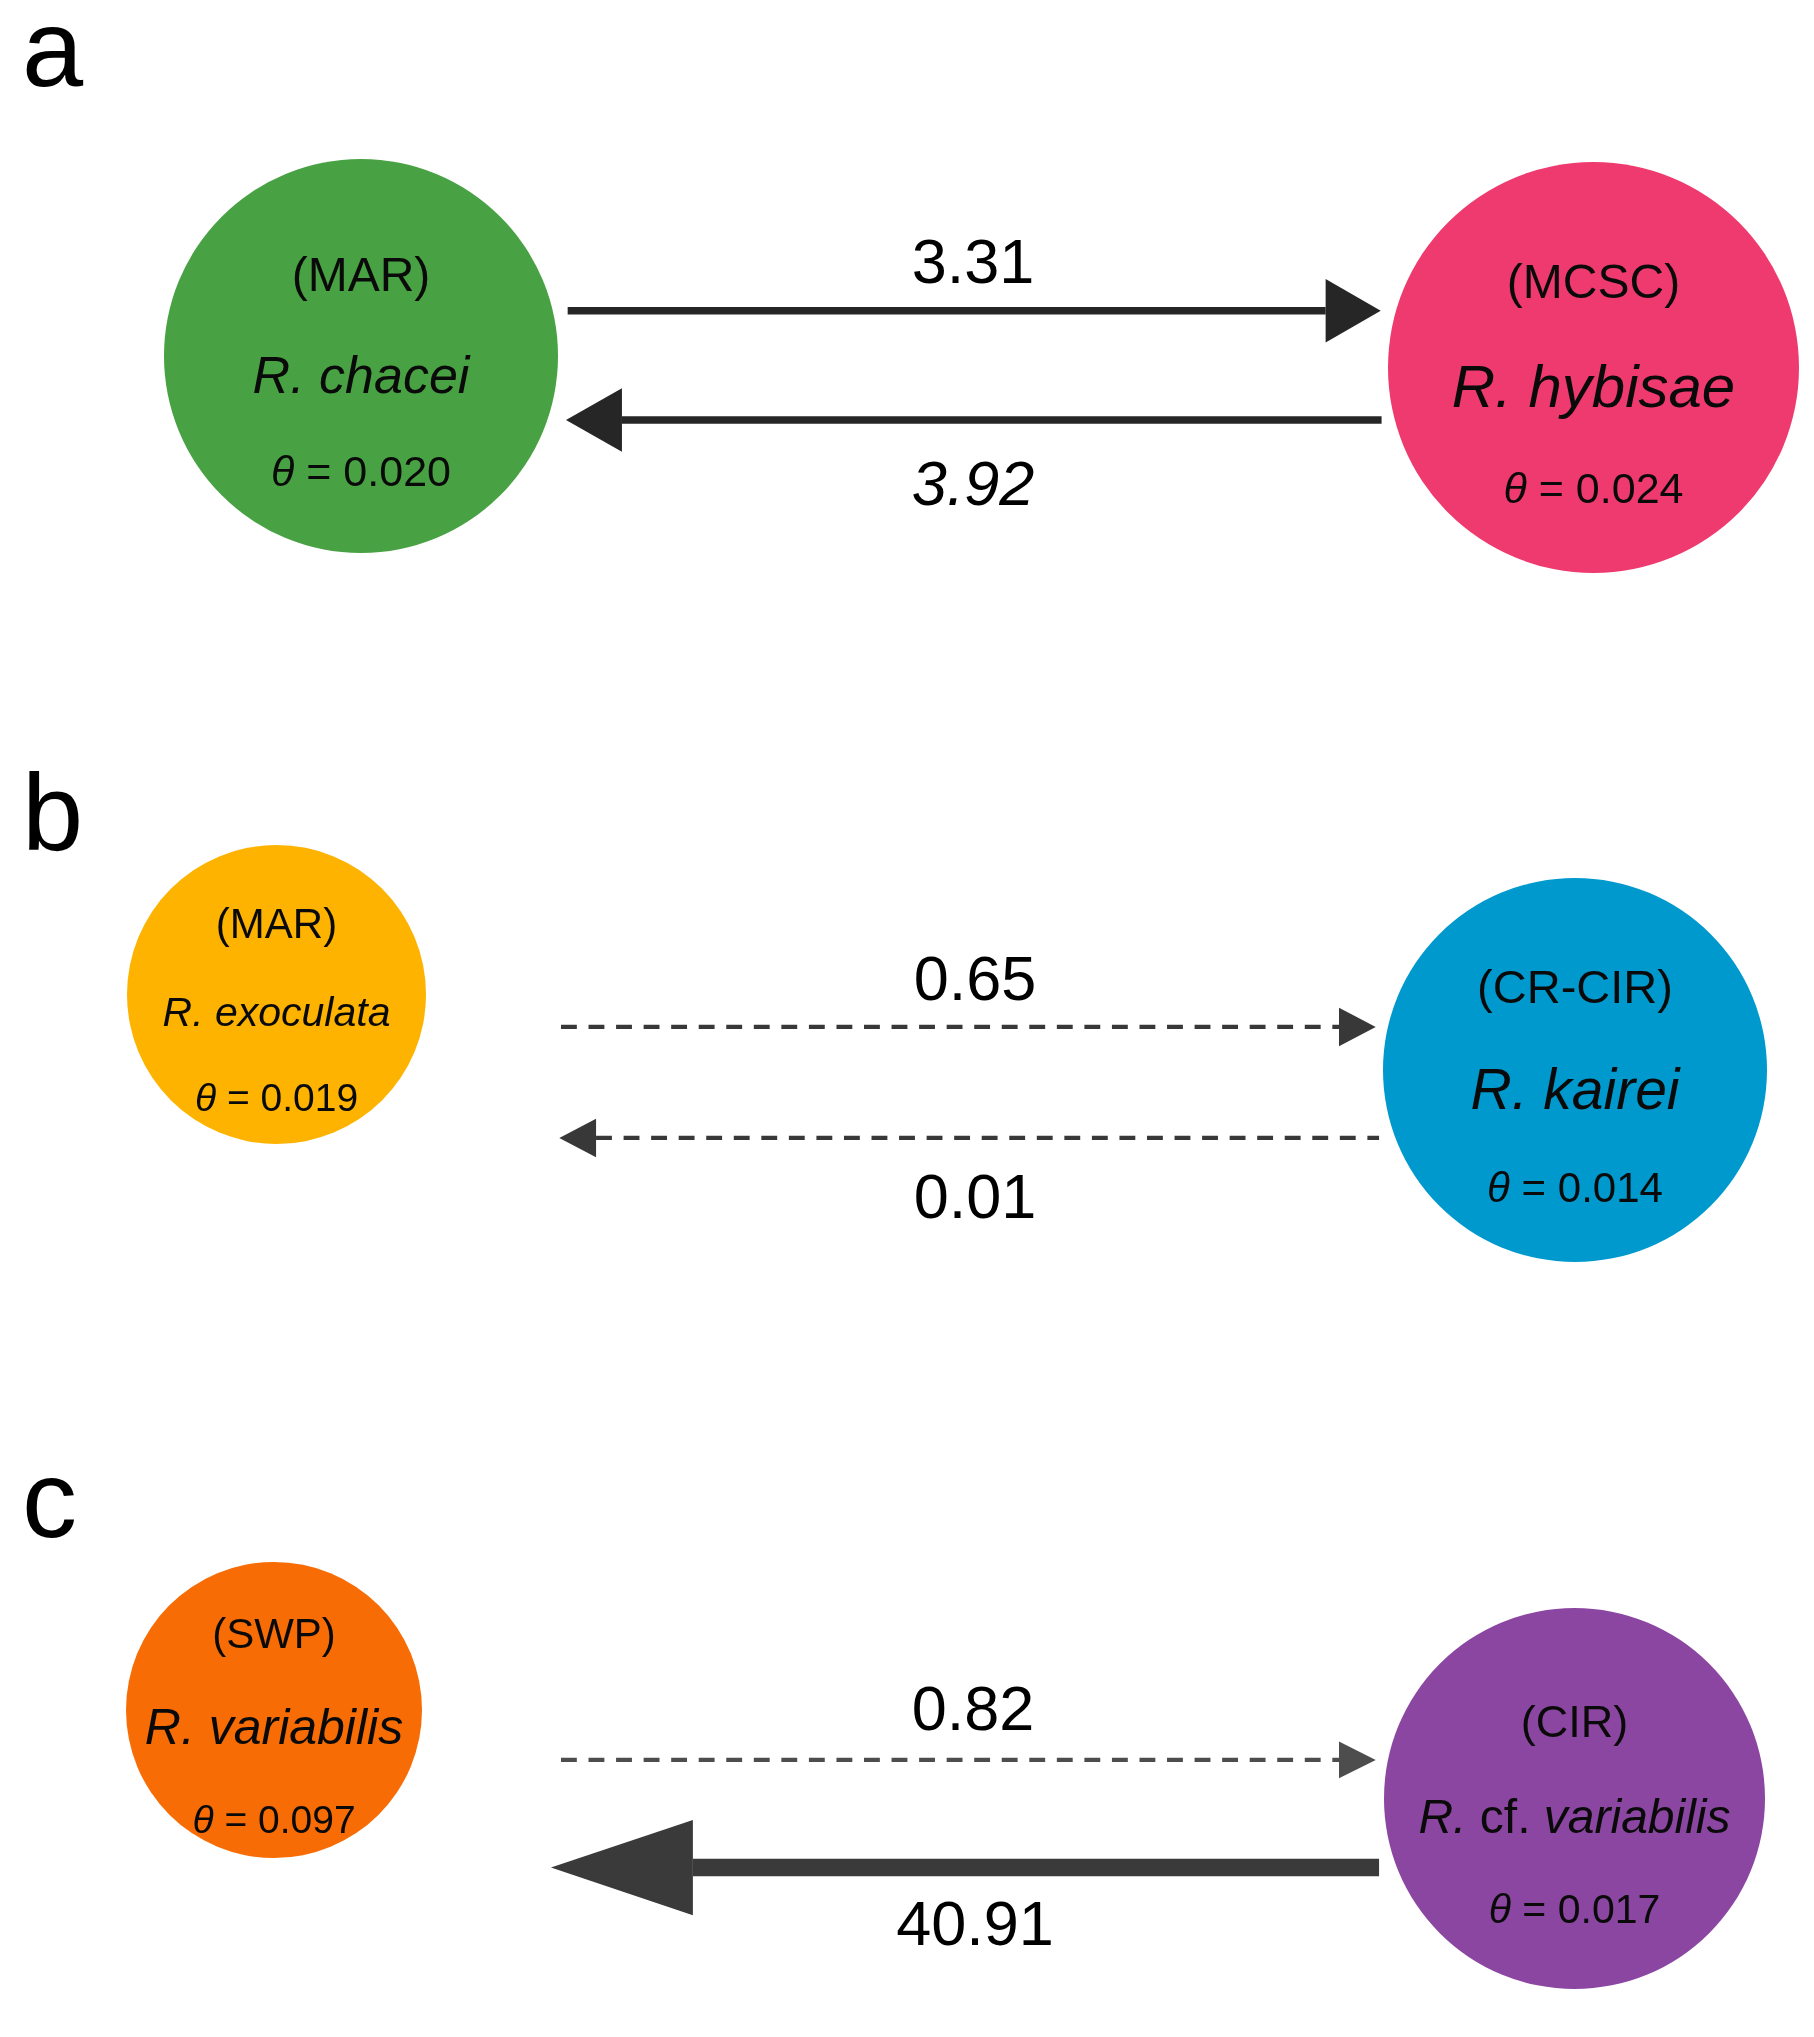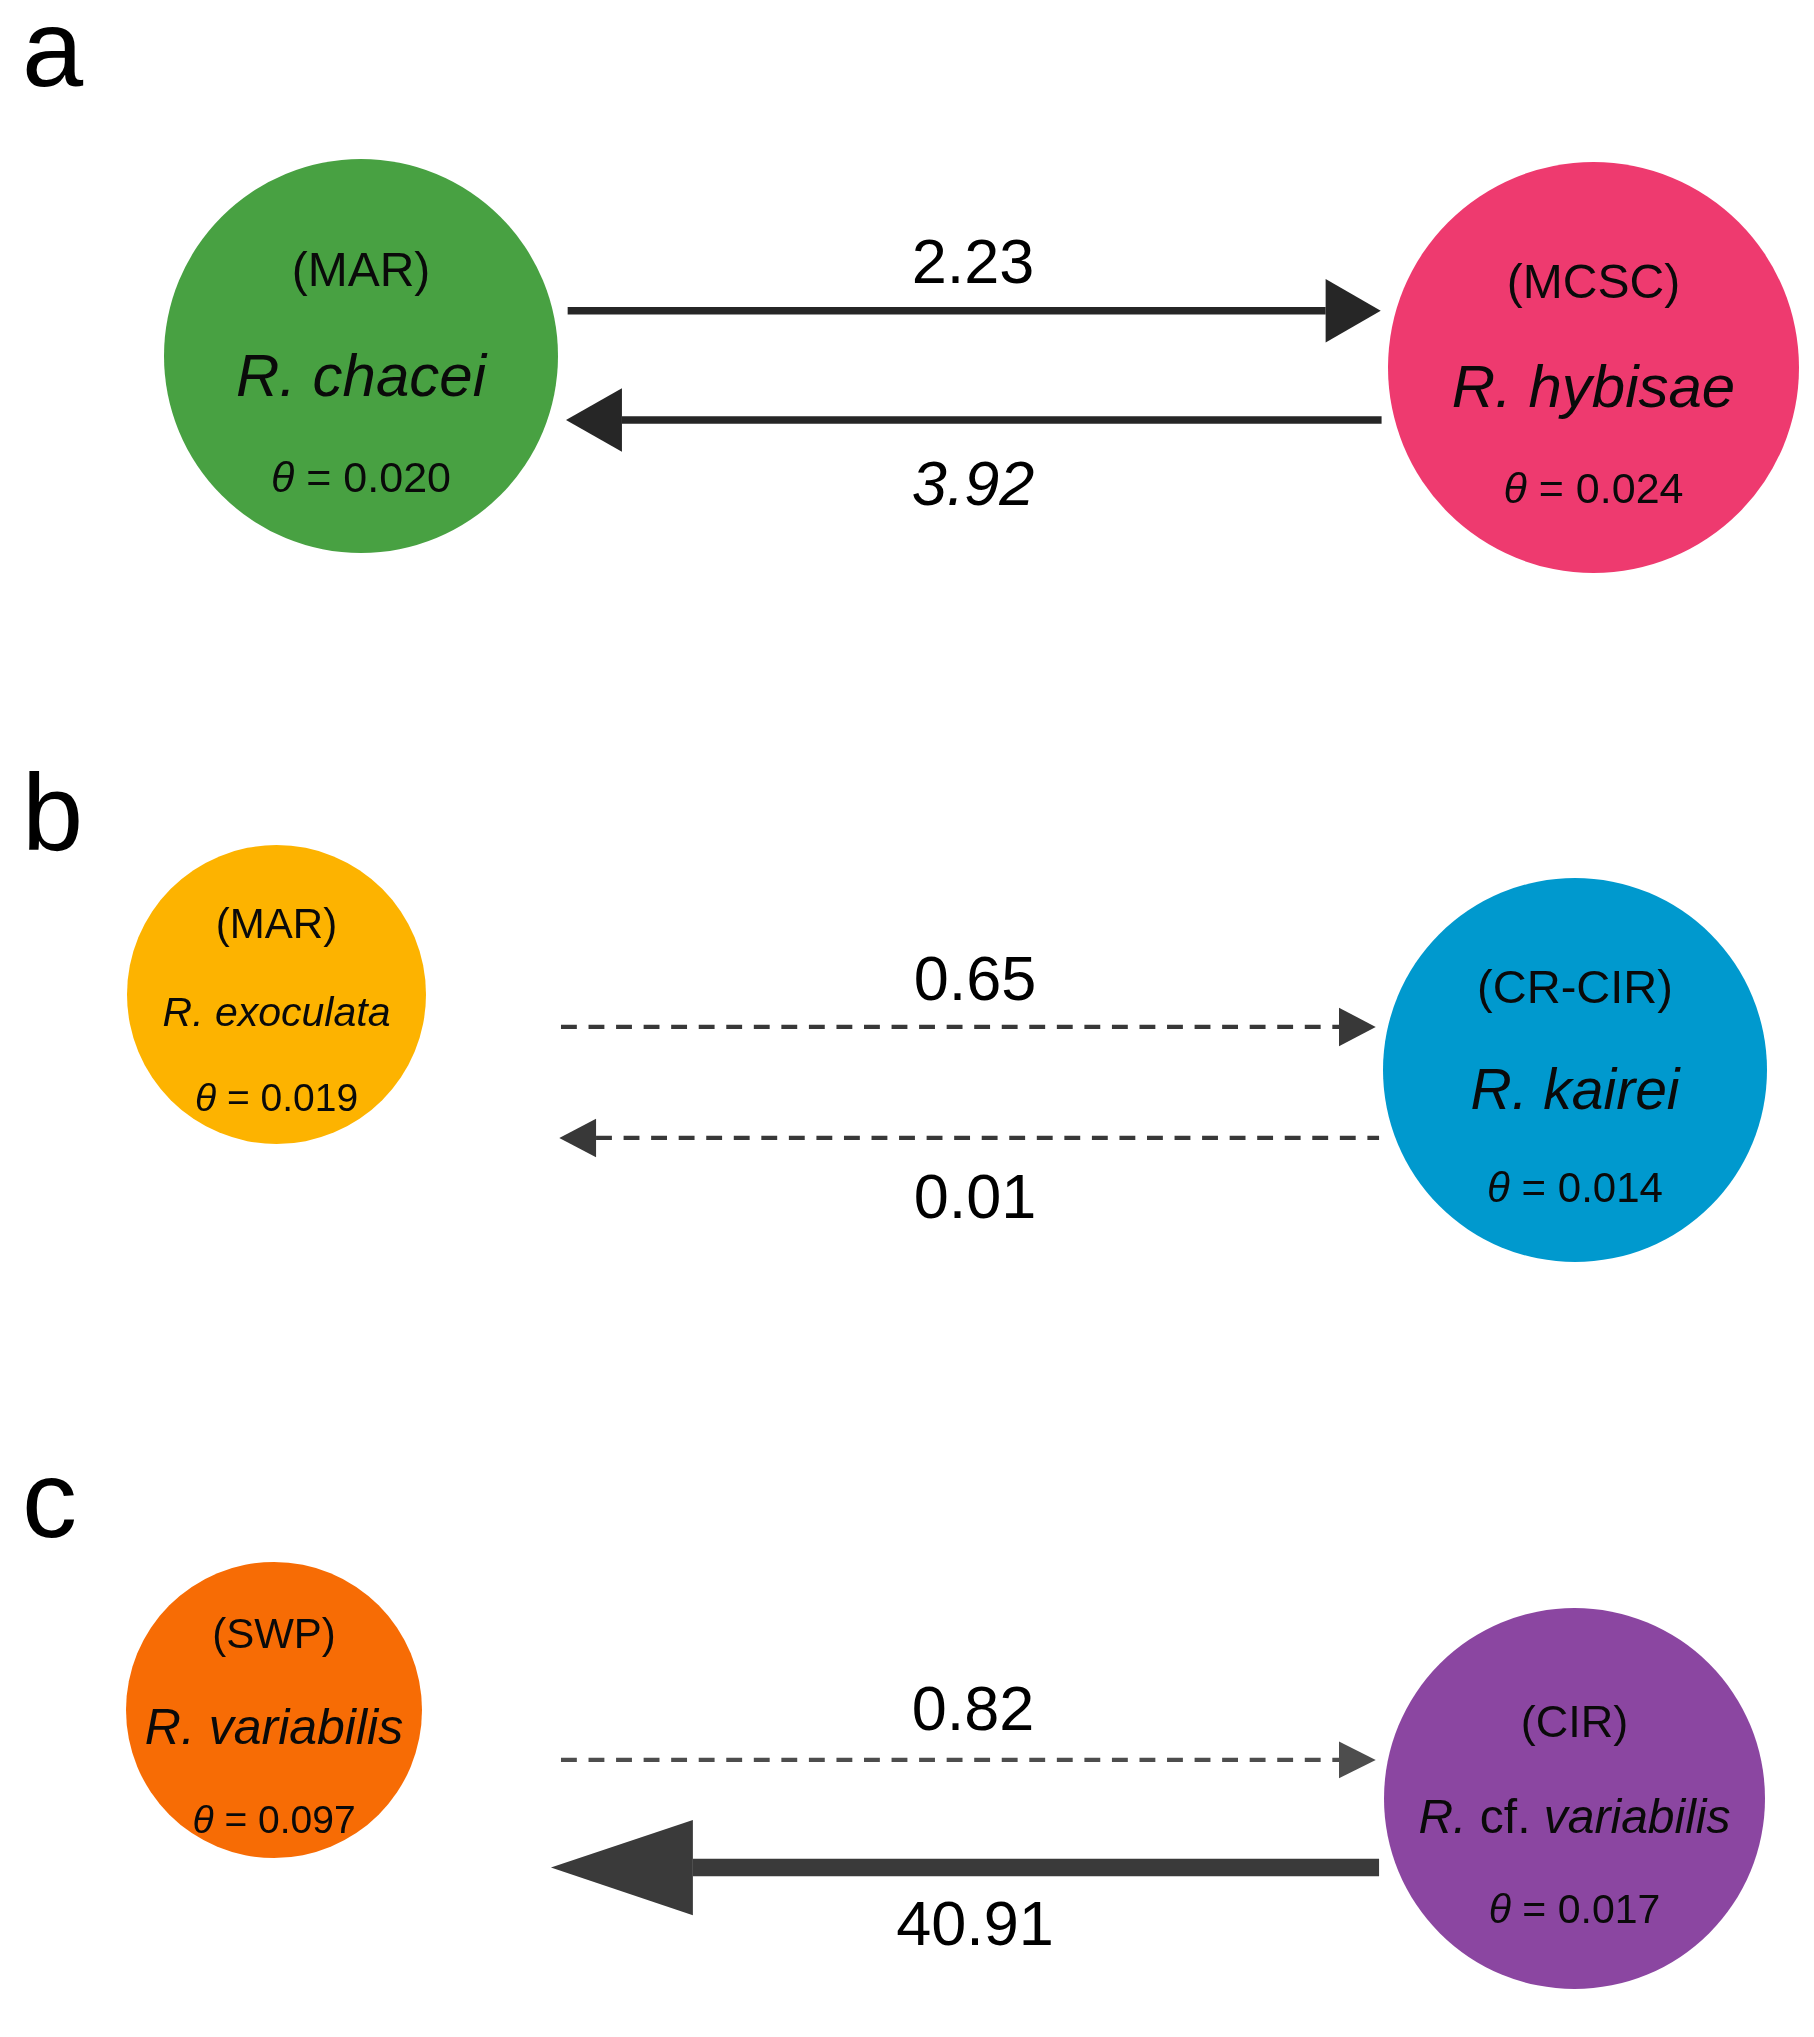--- a/index.html
+++ b/index.html
@@ -31,21 +31,21 @@
   .circle .l1,.circle .l2,.circle .l3{line-height:1.35;white-space:nowrap;margin-top:32px;}
   .circle .l2 i,.circle .l3 i{font-style:italic;}
 
   #circle-a-left {left:164px; top:159px; width:394px;height:394px;}
   #circle-a-right{left:1388px;top:162px; width:411px;height:411px;}
   #circle-b-left {left:127px; top:845px;width:299px;height:299px;}
   #circle-b-right{left:1383px;top:878px;width:384px;height:384px;}
   #circle-c-left {left:126px; top:1562px;width:296px;height:296px;}
   #circle-c-right{left:1384px;top:1608px;width:381px;height:381px;}
 
-  #circle-a-left  .l1{font-size:48px}#circle-a-left  .l2{font-size:60px}#circle-a-left  .l3{font-size:43px}
+  #circle-a-left  .l1{font-size:48px}#circle-a-left  .l2{font-size:52px}#circle-a-left  .l3{font-size:43px}
   #circle-a-right .l1{font-size:48px}#circle-a-right .l2{font-size:60px}#circle-a-right .l3{font-size:43px}
   #circle-b-left  .l1{font-size:42px}#circle-b-left  .l2{font-size:41px}#circle-b-left  .l3{font-size:39px}
   #circle-b-right .l1{font-size:47px}#circle-b-right .l2{font-size:57px}#circle-b-right .l3{font-size:42px}
   #circle-c-left  .l1{font-size:42px}#circle-c-left  .l2{font-size:50px}#circle-c-left  .l3{font-size:39px}
   #circle-c-right .l1{font-size:45px}#circle-c-right .l2{font-size:48px}#circle-c-right .l3{font-size:41px}
 
   .rate{
     position:absolute;
     transform:translate(-50%,-50%);
     font-size:63px;
@@ -135,21 +135,21 @@
     <span class="l1">(SWP)</span>
     <span class="l2"><i>R. variabilis</i><span></span><i></i></span>
     <span class="l3"><i>θ</i> <span>= 0.097</span></span>
   </div>
   <div class="circle" id="circle-c-right" style="background-color: rgb(139, 70, 161);">
     <span class="l1">(CIR)</span>
     <span class="l2"><i>R.</i><span> cf. </span><i>variabilis</i></span>
     <span class="l3"><i>θ</i> <span>= 0.017</span></span>
   </div>
 
-  <div class="rate" id="rate-a-forward">2.23</div>
+  <div class="rate" id="rate-a-forward">3.31</div>
   <div class="rate" id="rate-a-backward">3.92</div>
   <div class="rate" id="rate-b-forward">0.65</div>
   <div class="rate" id="rate-b-backward">0.01</div>
   <div class="rate" id="rate-c-forward">0.82</div>
   <div class="rate" id="rate-c-backward">40.91</div>
 
 </div>
 
 
 </body></html>

